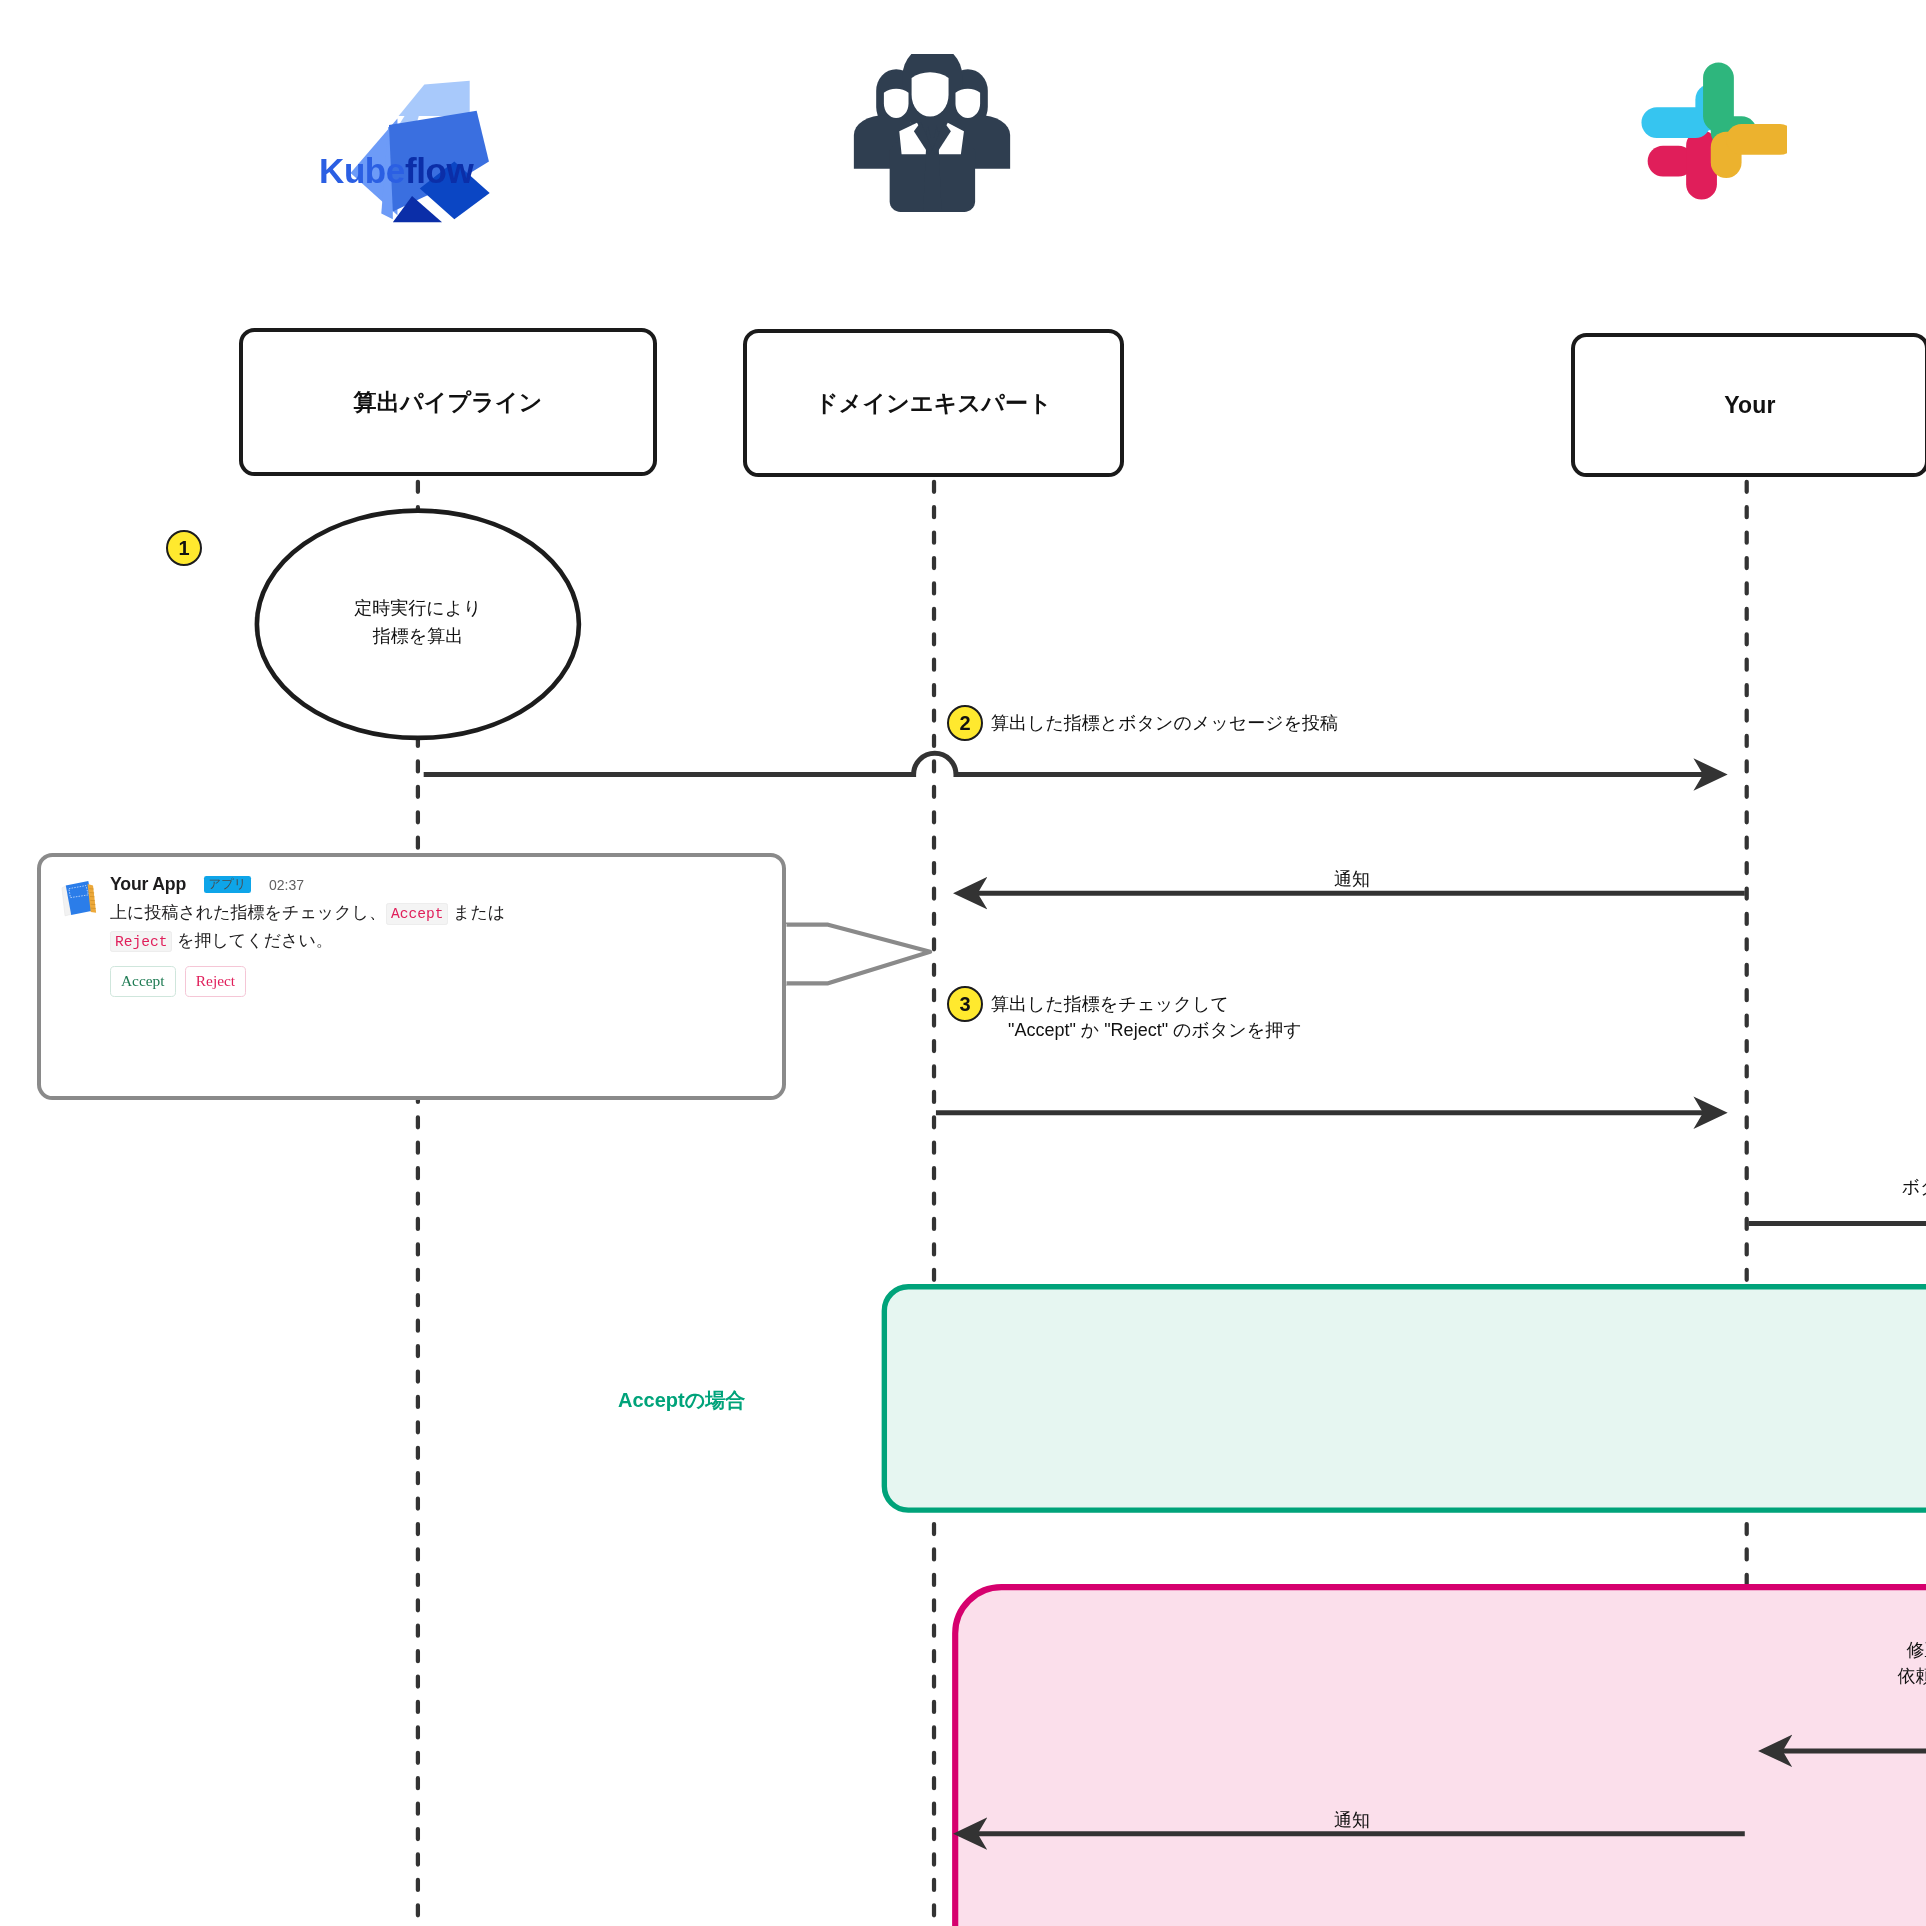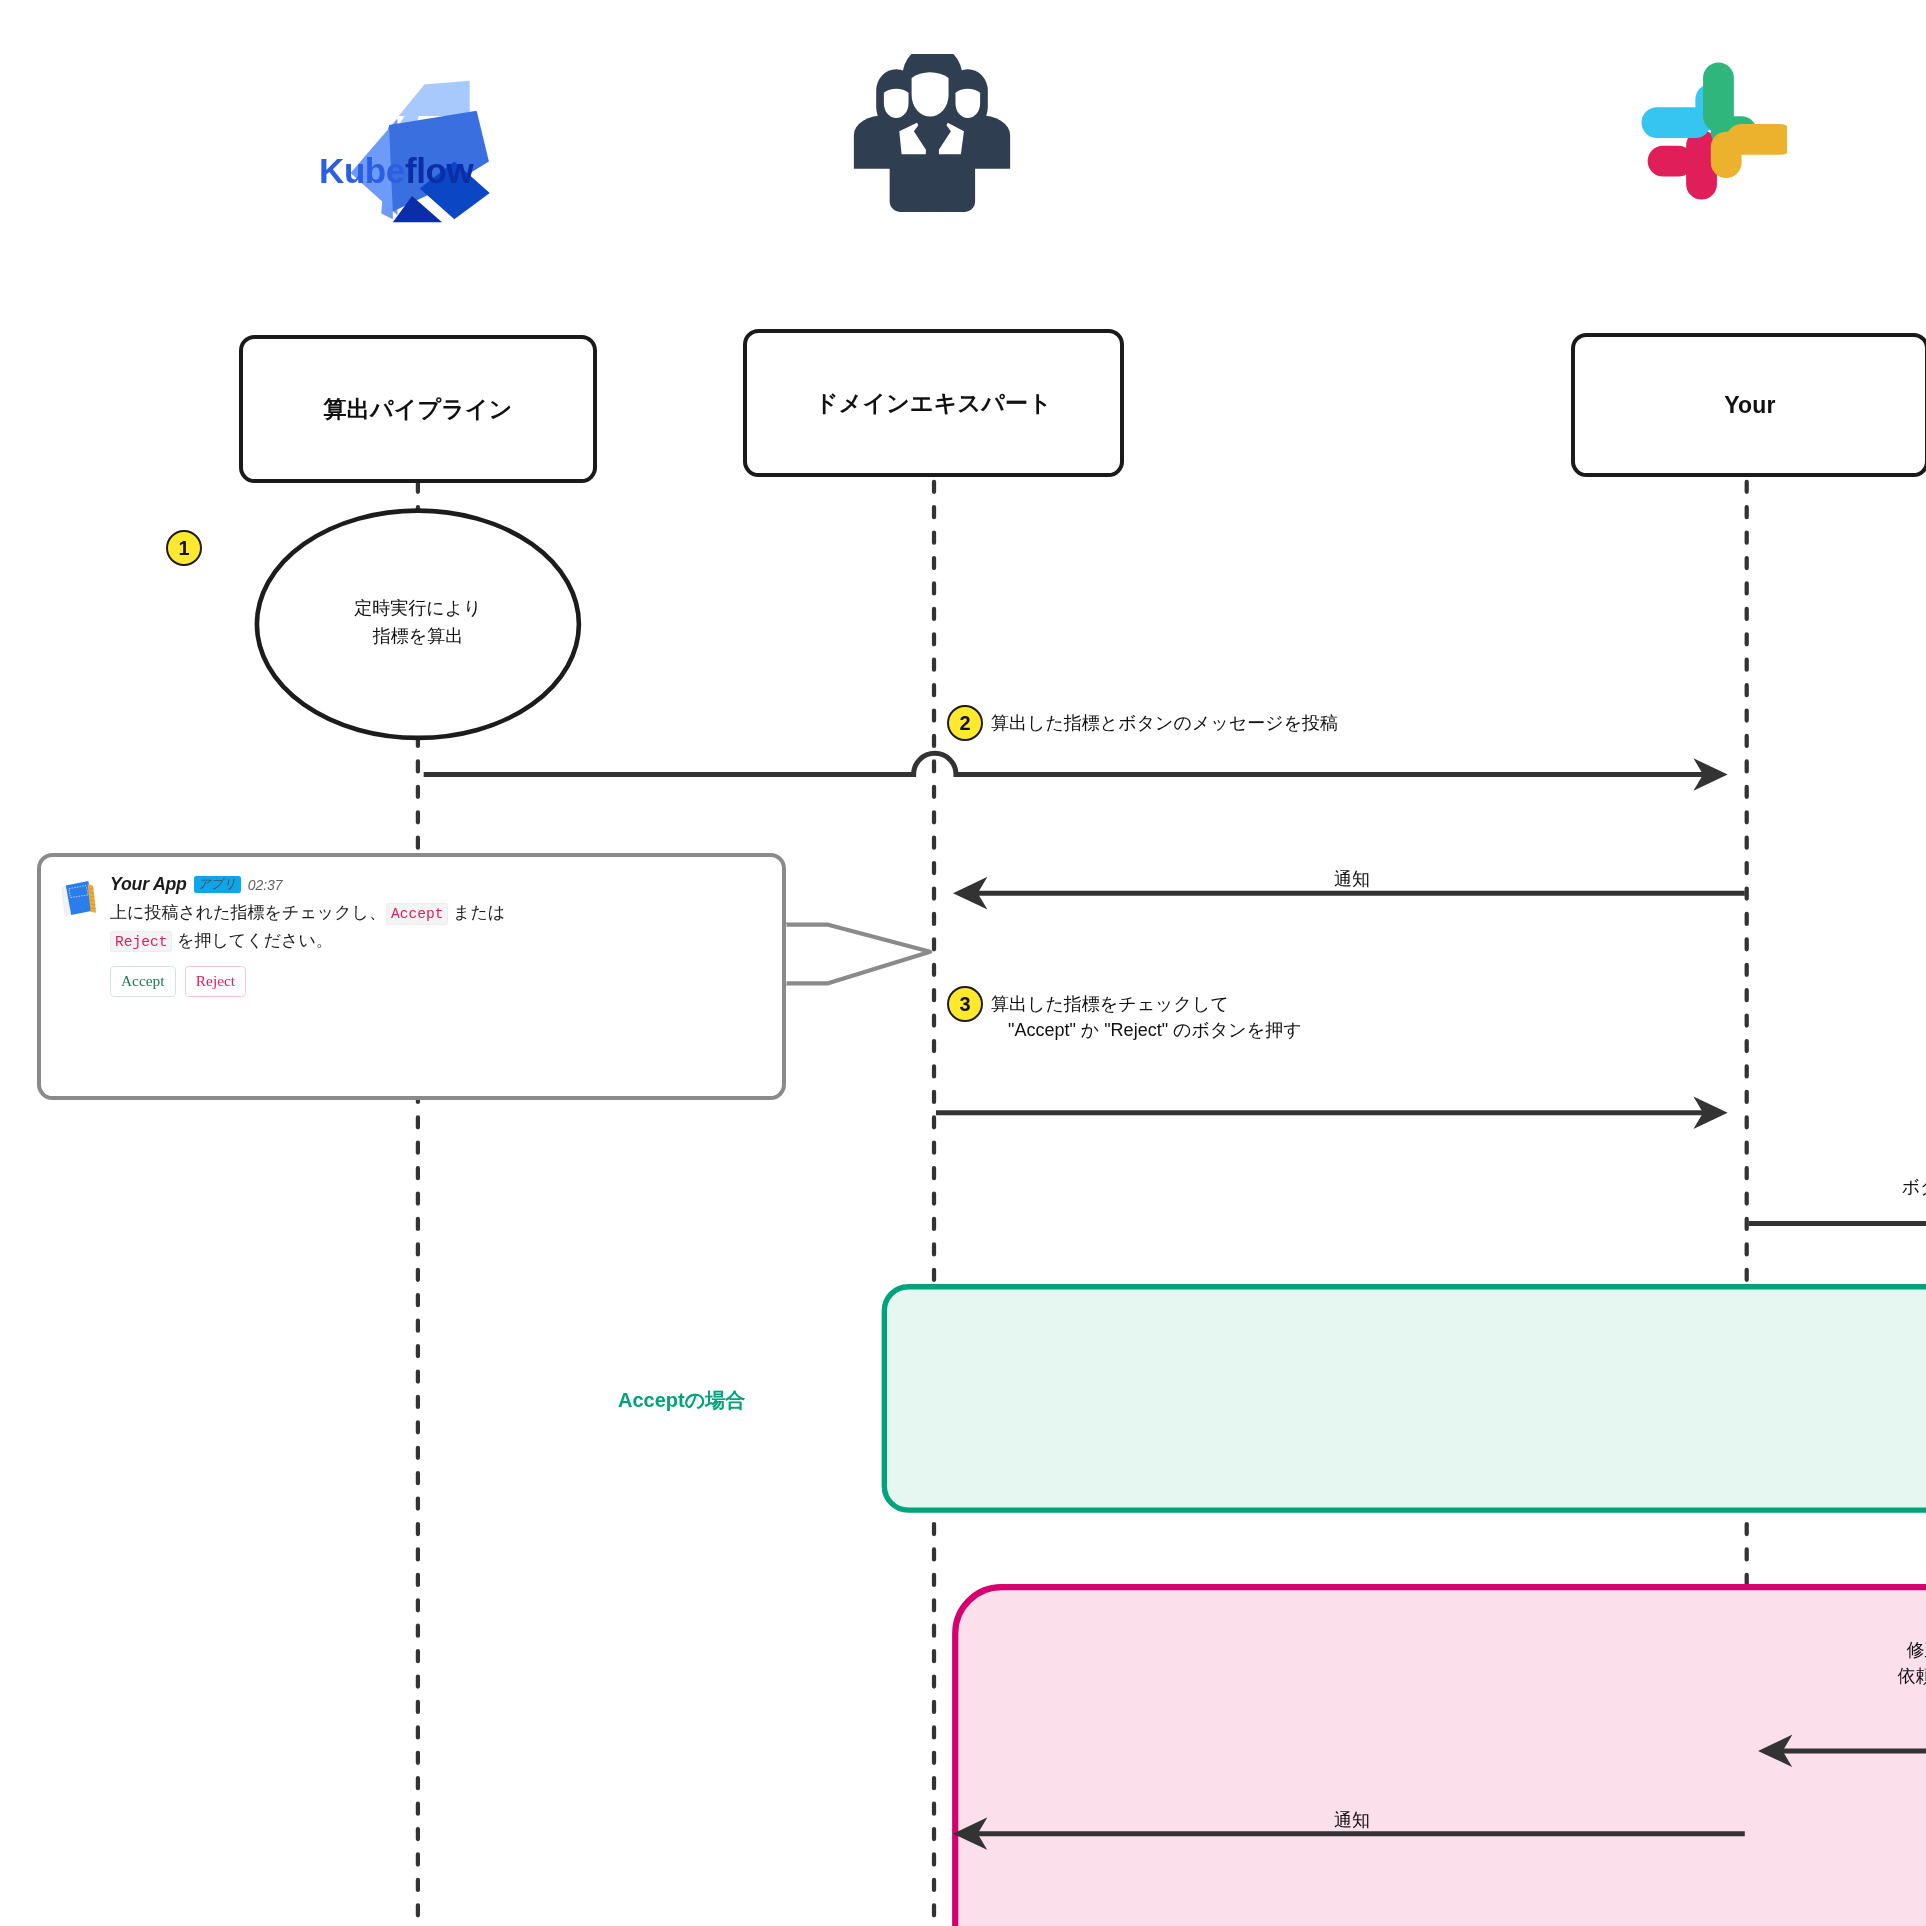--- a/index.html
+++ b/index.html
@@ -54,21 +54,21 @@
     position:absolute;left:37px;top:853px;width:749px;height:247px;
     box-sizing:border-box;background:#fff;
     border:4.2px solid #8a8a8a;border-radius:15.4px;
     padding:17px 15.4px 0 17px;
   }
   #popup .prow{display:flex;gap:10px;}
   #popup .avatar{
     flex:0 0 auto;width:42px;height:42px;position:relative;margin-top:3.1px;
   }
   #popup .pbody{flex:1 1 auto;min-width:0;}
-  #popup .pname{display:flex;align-items:center;gap:7px;margin-bottom:3.9px;font-style:italic;}
+  #popup .pname{display:flex;align-items:center;gap:18px;margin-bottom:3.9px;}
   #popup .appname{font-size:17.7px;font-weight:bold;color:#1d1c1d;letter-spacing:-0.2px;}
   #popup .apptag{
     font-size:12.3px;background:#0ea5e9;color:#4a4a4a;border-radius:2.3px;
     padding:1.5px 4.6px 2.3px;line-height:1;font-weight:normal;
   }
   #popup .ptime{font-size:14px;color:#616061;}
   #popup .ptext{font-size:17px;color:#1d1c1d;line-height:1.62;}
   #popup code.kw{
     font-family:"Liberation Mono","DejaVu Sans Mono",monospace;
     font-size:14.6px;color:#e01e5a;background:#f4f4f4;
@@ -176,21 +176,21 @@
         <path d="M162,118 a40,40 0 1 1 80,0 v40 a40,40 0 0 1 -40,40 h-40 z" fill="#36c5f0"></path>
         <path d="M162,138 a40,40 0 0 1 0,80 h-100 a40,40 0 0 1 0,-80 z" fill="#36c5f0"></path>
         <path d="M282,162 a40,40 0 1 1 0,80 h-40 a40,40 0 0 1 -40,-40 v-40 z" fill="#2eb67d"></path>
         <path d="M262,162 a40,40 0 0 1 -80,0 v-100 a40,40 0 0 1 80,0 z" fill="#2eb67d"></path>
         <path d="M282,282 a40,40 0 1 1 -80,0 v-40 a40,40 0 0 1 40,-40 h40 z" fill="#ecb22e"></path>
         <path d="M282,262 a40,40 0 0 1 0,-80 h100 a40,40 0 0 1 0,80 z" fill="#ecb22e"></path>
       </g>
     </svg>
   </div>
 
-  <div class="lbox jp" style="left:239px;top:335px;width:358px;height:148px;">
+  <div class="lbox jp" style="left:239px;top:328px;width:418px;height:148px;">
     <span>算出パイプライン</span>
   </div>
   <div class="lbox jp" style="left:743px;top:329px;width:381px;height:148px;">
     <span>ドメインエキスパート</span>
   </div>
   <div class="lbox en" style="left:1571px;top:333px;width:358px;height:144px;">
     <span>Your</span>
   </div>
 
   <div class="badge" style="left:166px;top:530px;">

